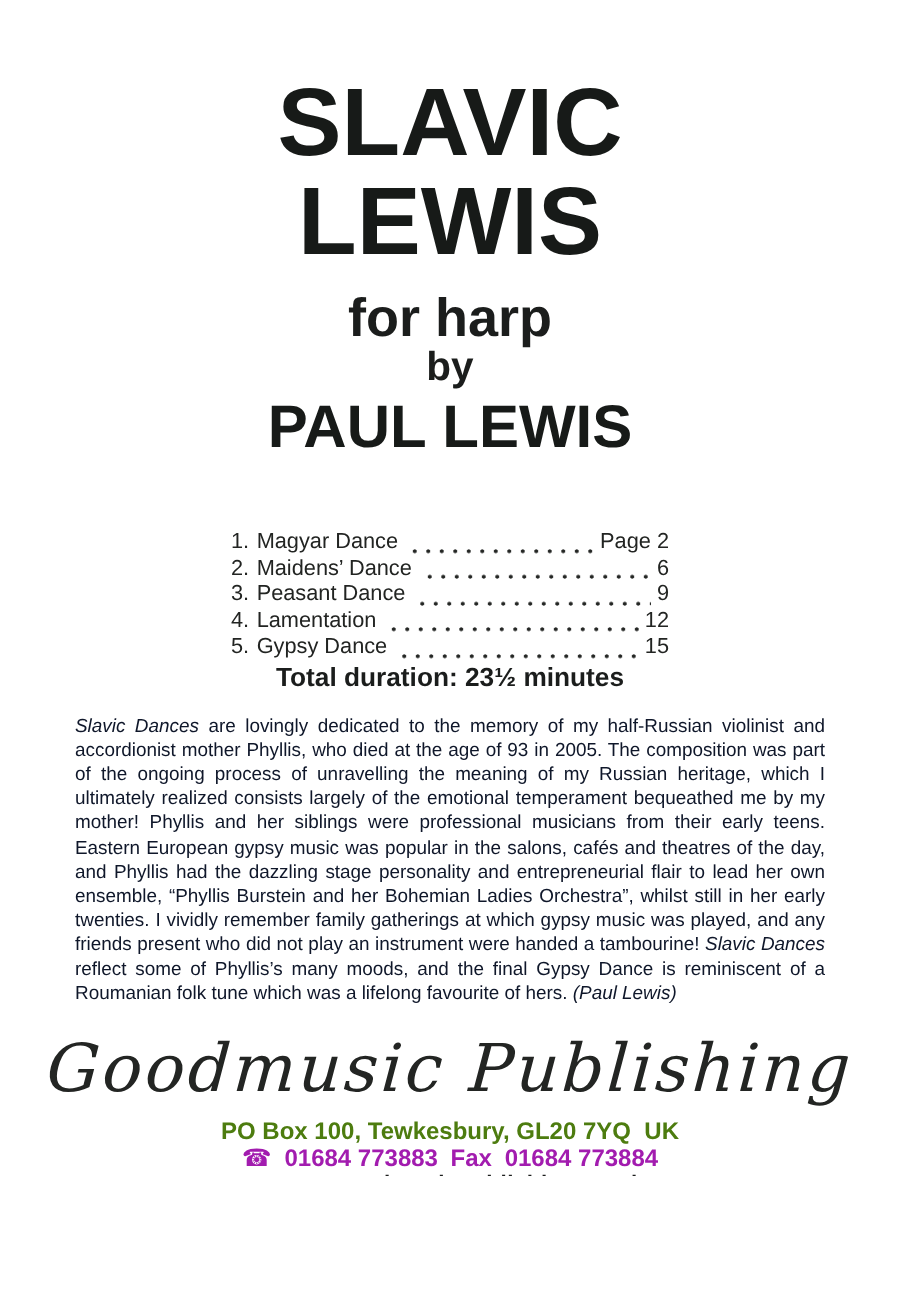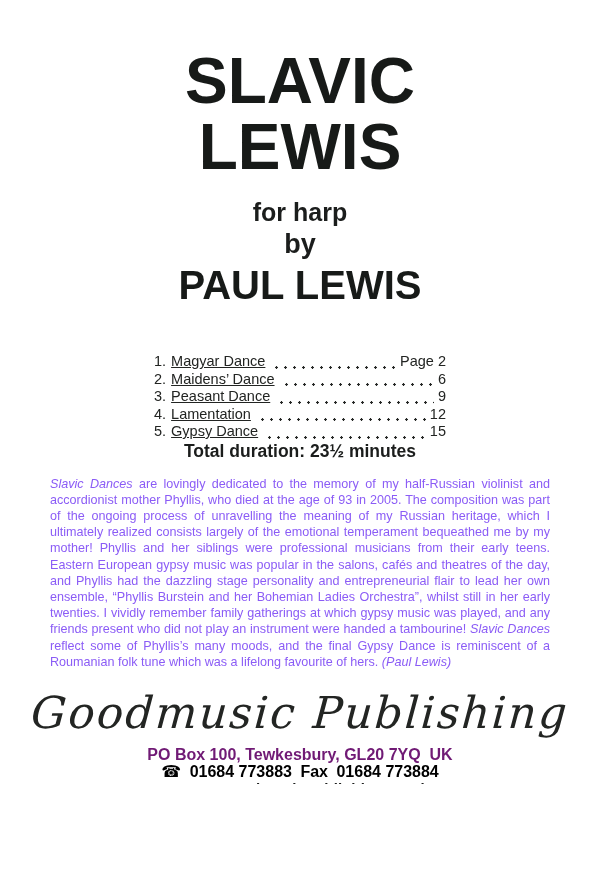--- a/index.html
+++ b/index.html
@@ -18,21 +18,21 @@
   .title-block { text-align: center; padding-top: 48px; }
   .title-line {
     font-size: 64px;
     font-weight: 700;
     line-height: 66px;
     letter-spacing: 0px;
     color: #171a18;
   }
   .subtitle {
     margin-top: 16px;
-    font-size: 25px;
+    font-size: 36px;
     font-weight: 700;
     line-height: 32px;
     color: #1b1d1c;
   }
   .byline {
     font-size: 27px;
     font-weight: 700;
     line-height: 32px;
     color: #1b1d1c;
   }
@@ -46,21 +46,21 @@
   
   .toc {
     width: 292px;
     margin: 46px auto 0 auto;
     font-size: 14.5px;
     line-height: 17.5px;
     color: #222422;
   }
   .toc-row { display: flex; align-items: baseline; }
   .toc-num { margin-right: 5px; white-space: nowrap; }
-  .toc-title { white-space: nowrap; text-decoration: underline; }
+  .toc-title { white-space: nowrap; }
   .leader {
     flex: 1;
     height: 3px;
     margin: 0 4px 2px 7px;
     align-self: flex-end;
     background-image: radial-gradient(circle, #242624 1.1px, rgba(0,0,0,0) 1.45px);
     background-size: 9px 3px;
     background-repeat: repeat-x;
     background-position: left center;
   }
@@ -73,47 +73,47 @@
     white-space: pre-wrap;
     color: #1b1d1c;
   }
   
   .about {
     width: 500px;
     margin: 14px auto 0 auto;
     font-size: 12.6px;
     line-height: 16.2px;
     text-align: justify;
-    color: #8b5cf6;
+    color: #0f172a;
   }
   .italic { font-style: italic; }
   
   .publisher { text-align: center; margin-top: 14px; }
   .logo {
     font-family: "DejaVu Serif", serif;
     font-style: italic;
     font-size: 44px;
     line-height: 58px;
     letter-spacing: 2px;
     color: #232523;
     transform: skewX(-4deg);
   }
   .address {
     margin-top: 4px;
     font-size: 16px;
     font-weight: 700;
     line-height: 17px;
     white-space: pre-wrap;
-    color: #701a75;
+    color: #4d7c0f;
   }
   .contact-line {
     font-size: 16px;
     font-weight: 700;
     line-height: 17px;
-    color: #000000;
+    color: #a21caf;
   }
   .contact-line .tel-icon { font-weight: 400; font-family: "DejaVu Sans", sans-serif; }
   .contact-line span { margin: 0 2px; }
   .website {
     font-size: 15px;
     font-weight: 700;
     line-height: 17px;
     letter-spacing: 0.3px;
     color: #1d1f1e;
     padding-left: 12px;

